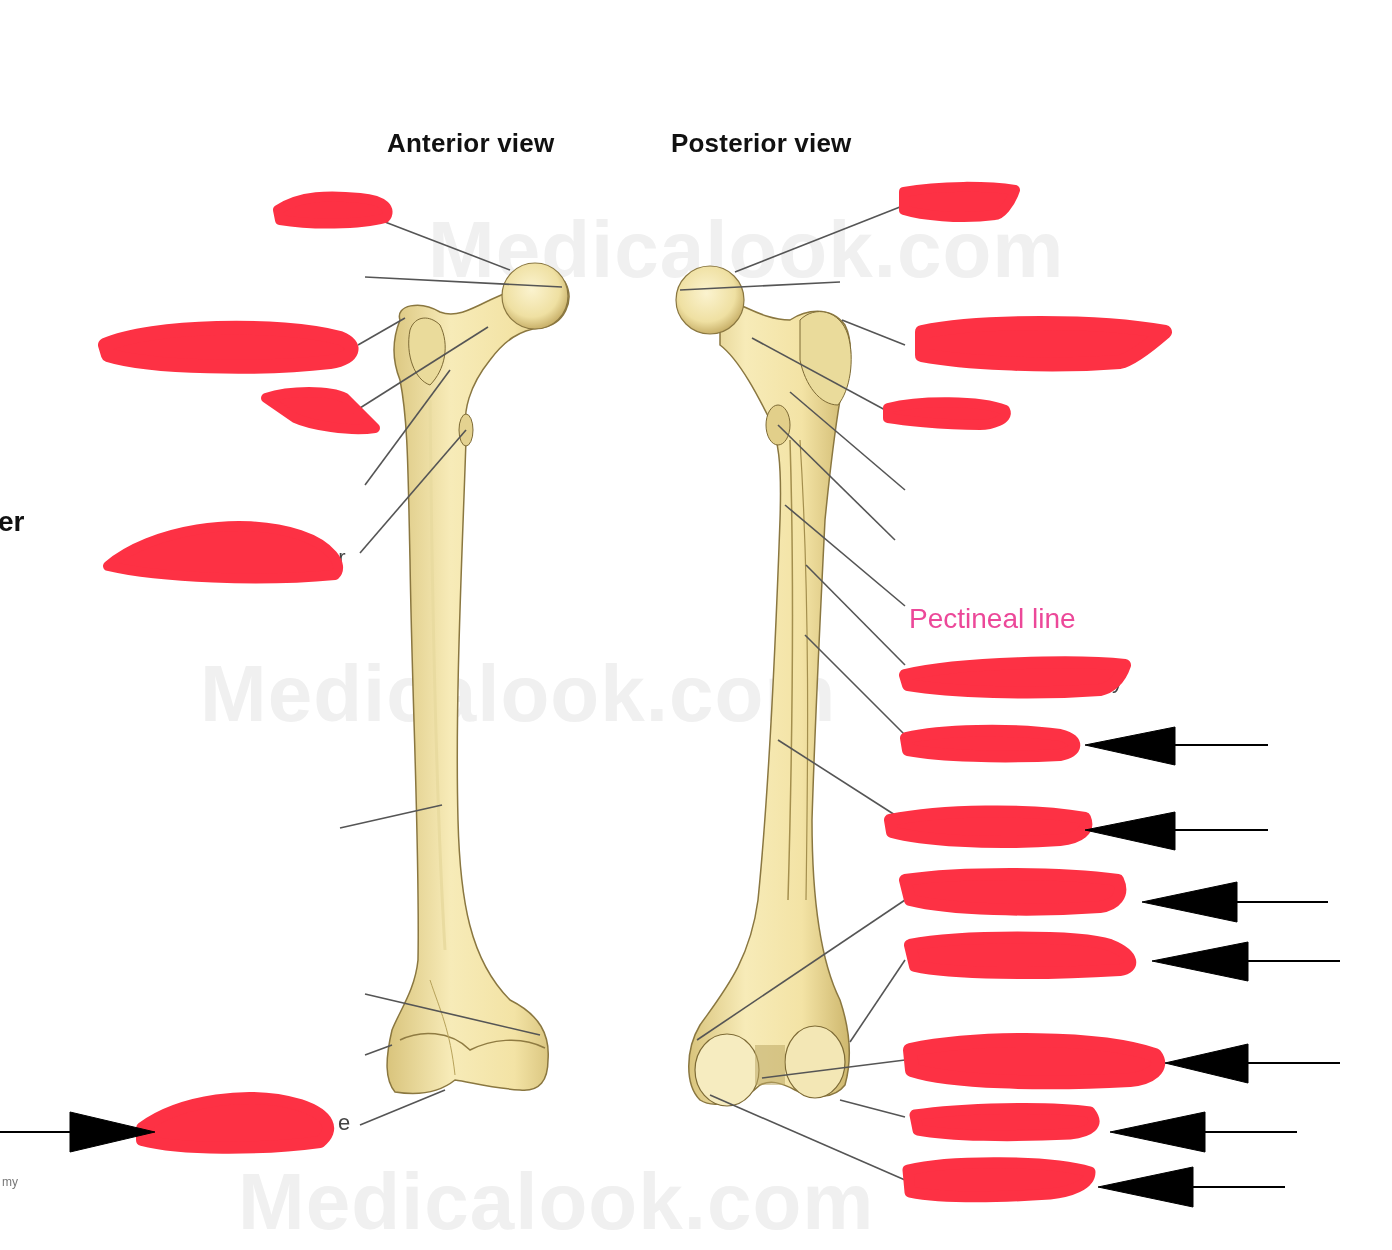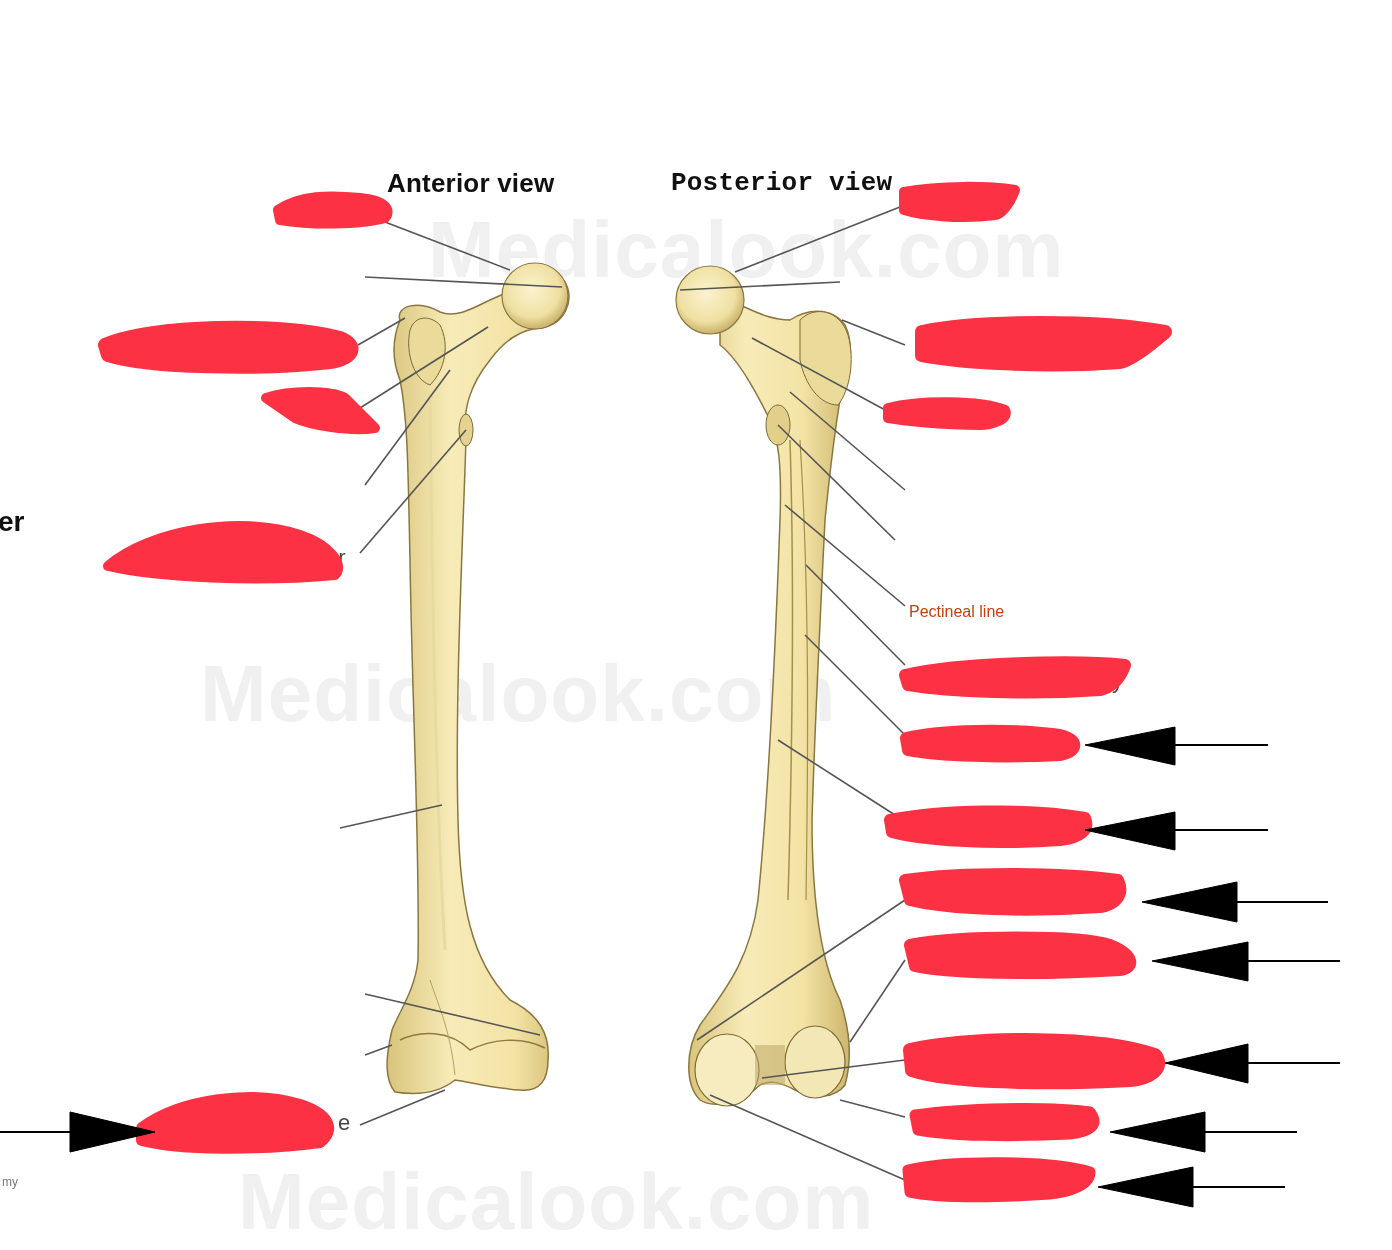--- a/index.html
+++ b/index.html
@@ -1,30 +1,30 @@
 <!DOCTYPE html>
 <html><head>
   <meta charset="utf-8">
   <style>
     html, body { margin: 0; padding: 0; background: #ffffff; }
     body { width: 1392px; height: 1250px; position: relative; overflow: hidden; font-family: "Liberation Sans", sans-serif; }
-    .view-title { position: absolute; font-weight: bold; font-size: 26px; color: #111; letter-spacing: 0.2px; margin-top: 40px; }
+    .view-title { position: absolute; font-weight: bold; font-size: 26px; color: #111; letter-spacing: 0.2px; }
     .watermark { position: absolute; font-weight: bold; color: #f0f0f0; font-size: 80px; letter-spacing: 1px; white-space: nowrap; z-index: 0; margin-top: 8px; }
-    .label { position: absolute; font-size: 16px; color: #c2410c; white-space: nowrap; z-index: 3; }
+    .label { position: absolute; font-size: 28px; color: #ec4899; white-space: nowrap; z-index: 3; }
     .frag { position: absolute; font-size: 22px; color: #444; z-index: 3; }
     .side-frag { position: absolute; font-weight: bold; font-size: 28px; color: #111; }
     .credit { position: absolute; font-size: 12px; color: #777; margin-top: 33px; }
     svg.diagram { position: absolute; left: 0; top: 0; z-index: 1; }
     svg.overlay { position: absolute; left: 0; top: 0; z-index: 4; pointer-events: none; }
   </style>
 </head>
 <body>
 
 <div class="view-title" style="left:387px; top:128px;">Anterior view</div>
-<div class="view-title" style="left:671px; top:128px;font-family:Liberation Mono, monospace;">Posterior view</div>
+<div class="view-title" style="left:671px; top:128px;">Posterior view</div>
 
 <div class="watermark" style="left:428px; top:196px;">Medicalook.com</div>
 <div class="watermark" style="left:200px; top:640px;">Medicalook.com</div>
 <div class="watermark" style="left:238px; top:1148px;">Medicalook.com</div>
 
 <div class="side-frag" style="left:-2px; top:506px;">er</div>
 <div class="credit" style="left:2px; top:1142px;">my</div>
 
 <svg class="diagram" width="1392" height="1250" viewBox="0 0 1392 1250">
   <defs>

